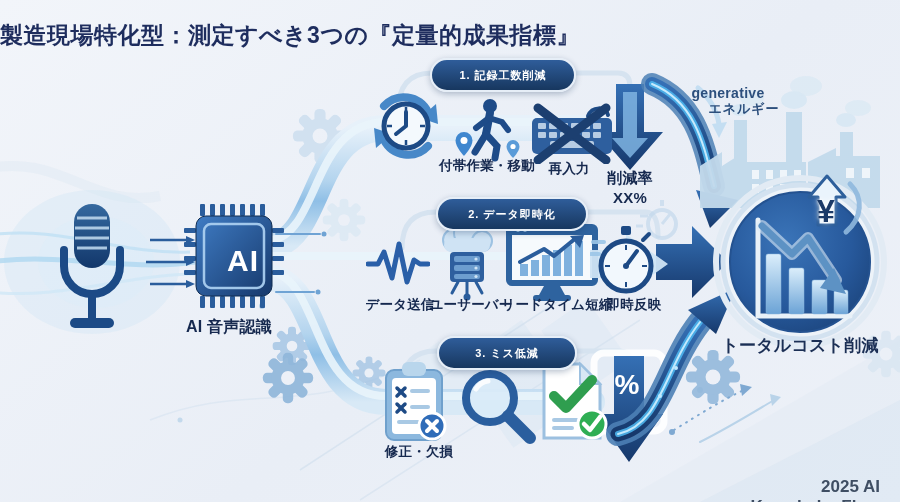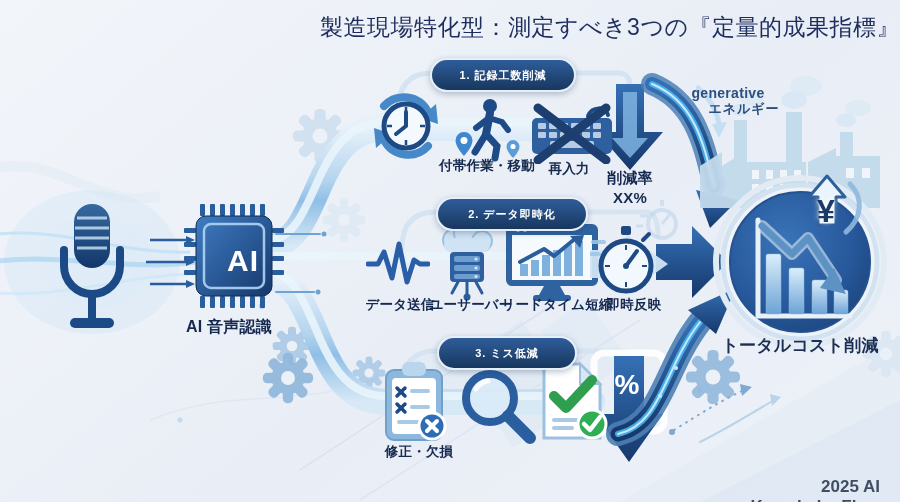--- a/index.html
+++ b/index.html
@@ -1,21 +1,21 @@
 <!DOCTYPE html>
 <html><head>
 <meta charset="utf-8">
 <style>
   html,body{margin:0;padding:0}
   #stage{position:relative;width:900px;height:502px;overflow:hidden;
     background:linear-gradient(140deg,#f2f5fa 0%,#e9eef6 55%,#edf1f8 100%);
     font-family:"Liberation Sans","DejaVu Sans",sans-serif}
   .abs{position:absolute}
-  .title{position:absolute;left:0;top:12px;width:100%;text-align:right;
-    font-size:23px;font-weight:400;color:#1e2d5e;letter-spacing:.5px}
+  .title{position:absolute;left:0;top:20px;width:100%;text-align:left;
+    font-size:23px;font-weight:700;color:#1e2d5e;letter-spacing:.5px}
   .pill{position:absolute;display:flex;align-items:center;justify-content:center;
     color:#fff;font-weight:800;font-size:11px;letter-spacing:1px;
     background:linear-gradient(180deg,#2f5d9a,#17375f);
     border:2px solid #e6eef7;border-radius:17px;box-shadow:0 2px 6px rgba(20,50,90,.3);z-index:5}
   .lbl{position:absolute;text-align:center;font-weight:700;color:#16294f;
     font-size:13.5px;letter-spacing:.2px;z-index:6;line-height:18px}
   .lbl.big{font-size:15px;line-height:20px}
   .ico{position:absolute;z-index:4}
   svg{display:block}
 </style>

